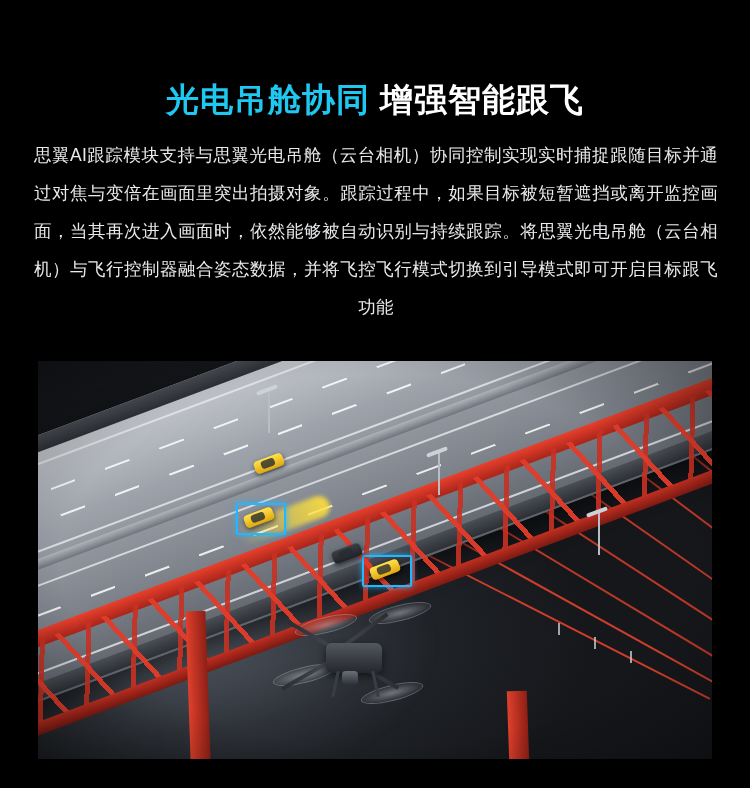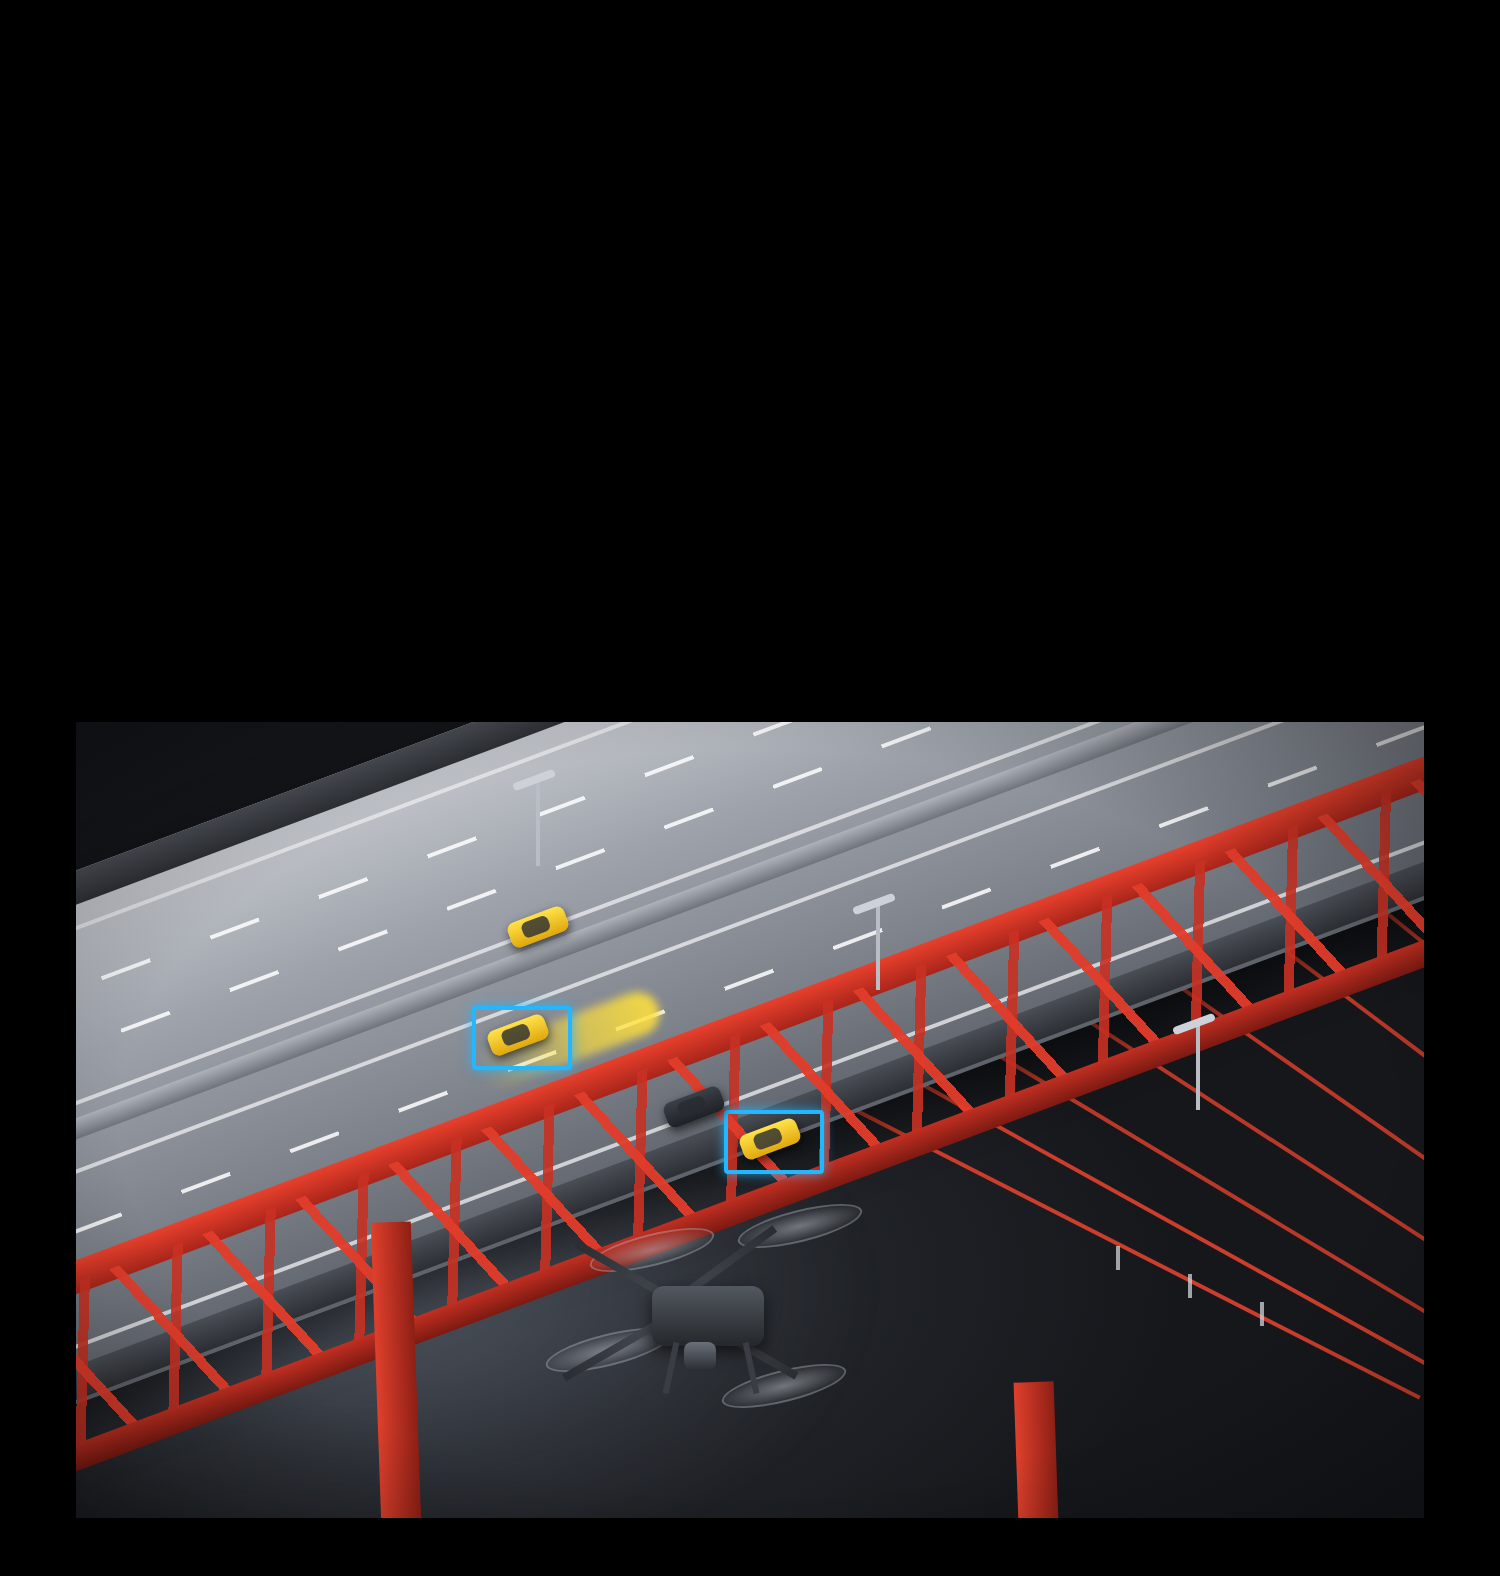--- a/index.html
+++ b/index.html
@@ -270,21 +270,26 @@
     inset: 0;
     background: radial-gradient(ellipse 85% 85% at 50% 50%, rgba(0,0,0,0) 55%, rgba(0,0,0,.55) 100%);
     pointer-events: none;
   }
 </style>
 </head>
 <body>
 
 <div class="page">
 
-
+  <h1 class="headline">
+    <span class="cyan">光电吊舱协同</span>
+    <span class="white">增强智能跟飞</span>
+  </h1>
+
+  <p class="body-copy">思翼AI跟踪模块支持与思翼光电吊舱（云台相机）协同控制实现实时捕捉跟随目标并通过对焦与变倍在画面里突出拍摄对象。跟踪过程中，如果目标被短暂遮挡或离开监控画面，当其再次进入画面时，依然能够被自动识别与持续跟踪。将思翼光电吊舱（云台相机）与飞行控制器融合姿态数据，并将飞控飞行模式切换到引导模式即可开启目标跟飞功能</p>
 
   <div class="figure">
     <div class="scene">
 
       <div class="water"></div>
 
       <div class="cable" style="left:262px; top:128px; width:460px; transform:rotate(27deg);"></div>
       <div class="cable" style="left:300px; top:112px; width:440px; transform:rotate(29deg);"></div>
       <div class="cable thin" style="left:352px; top:100px; width:400px; transform:rotate(31deg);"></div>
       <div class="cable thin" style="left:410px; top:86px; width:370px; transform:rotate(33deg);"></div>

